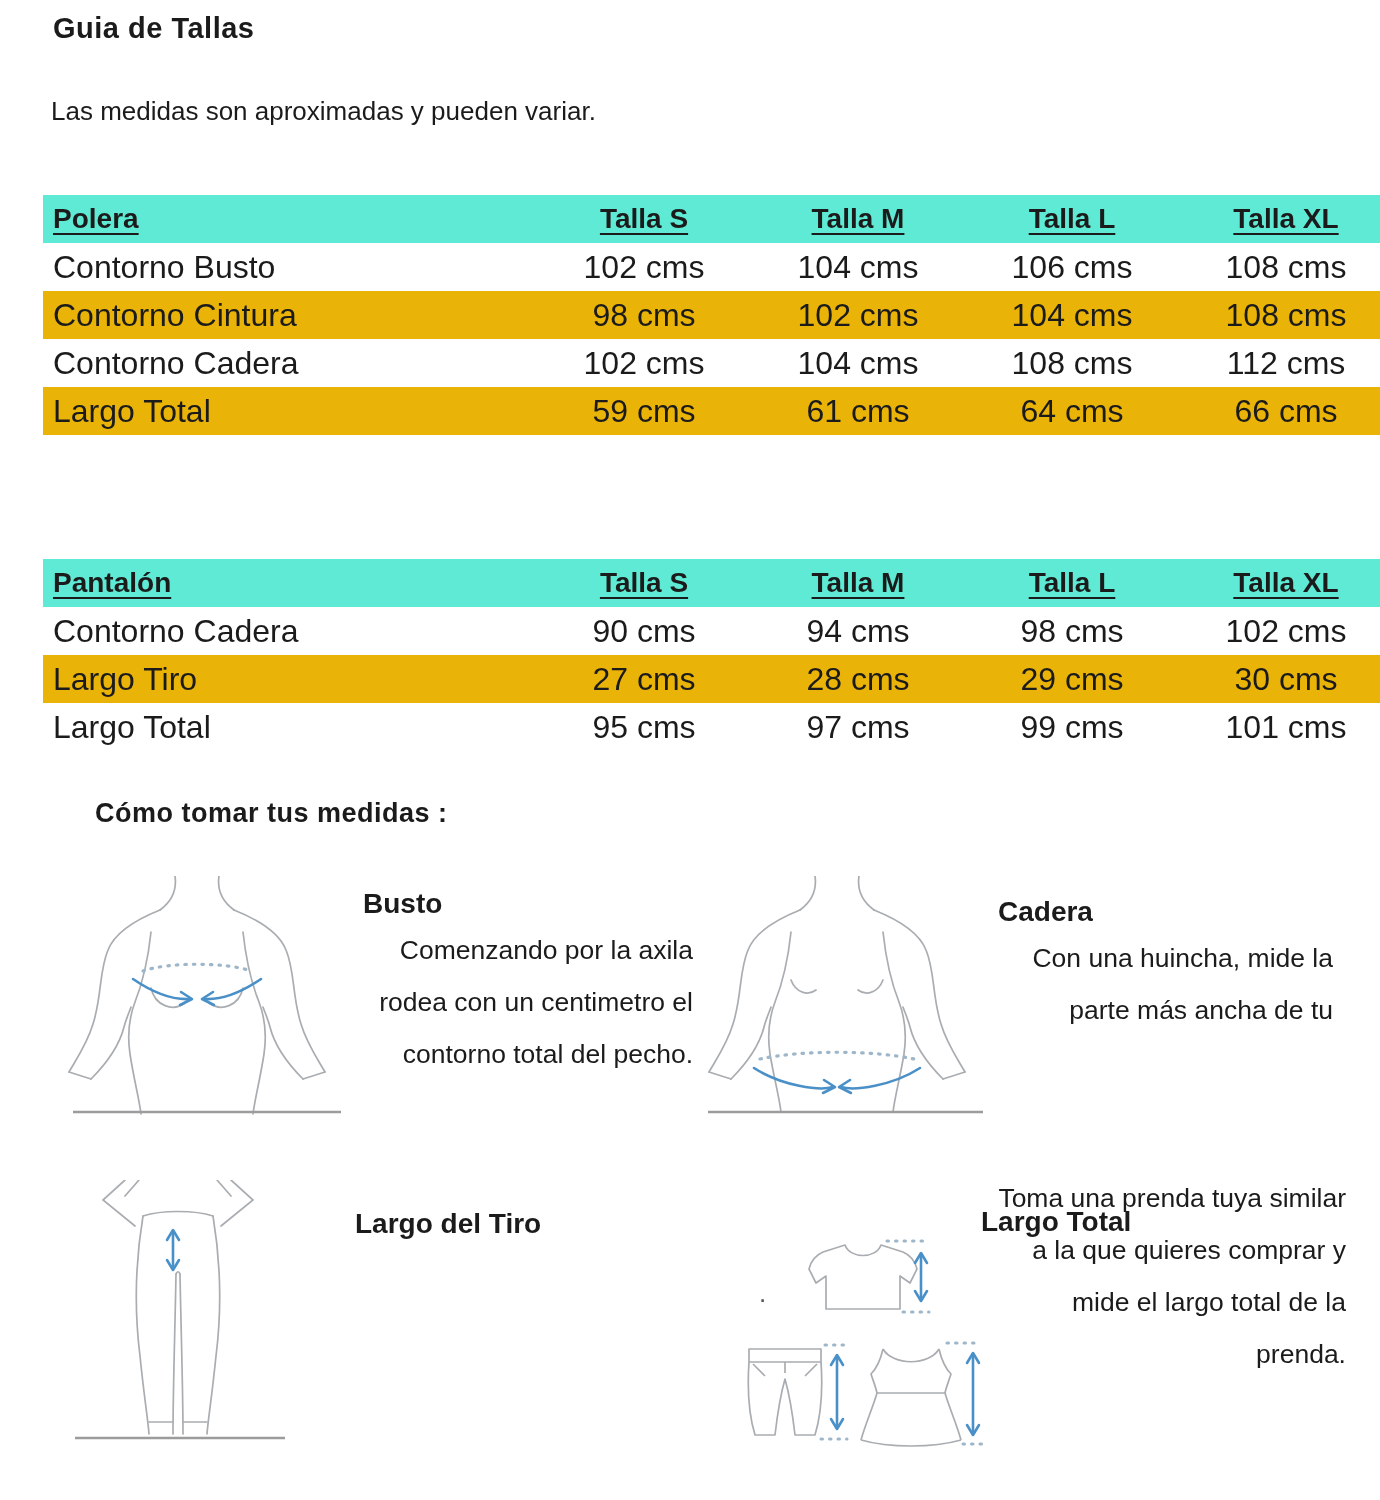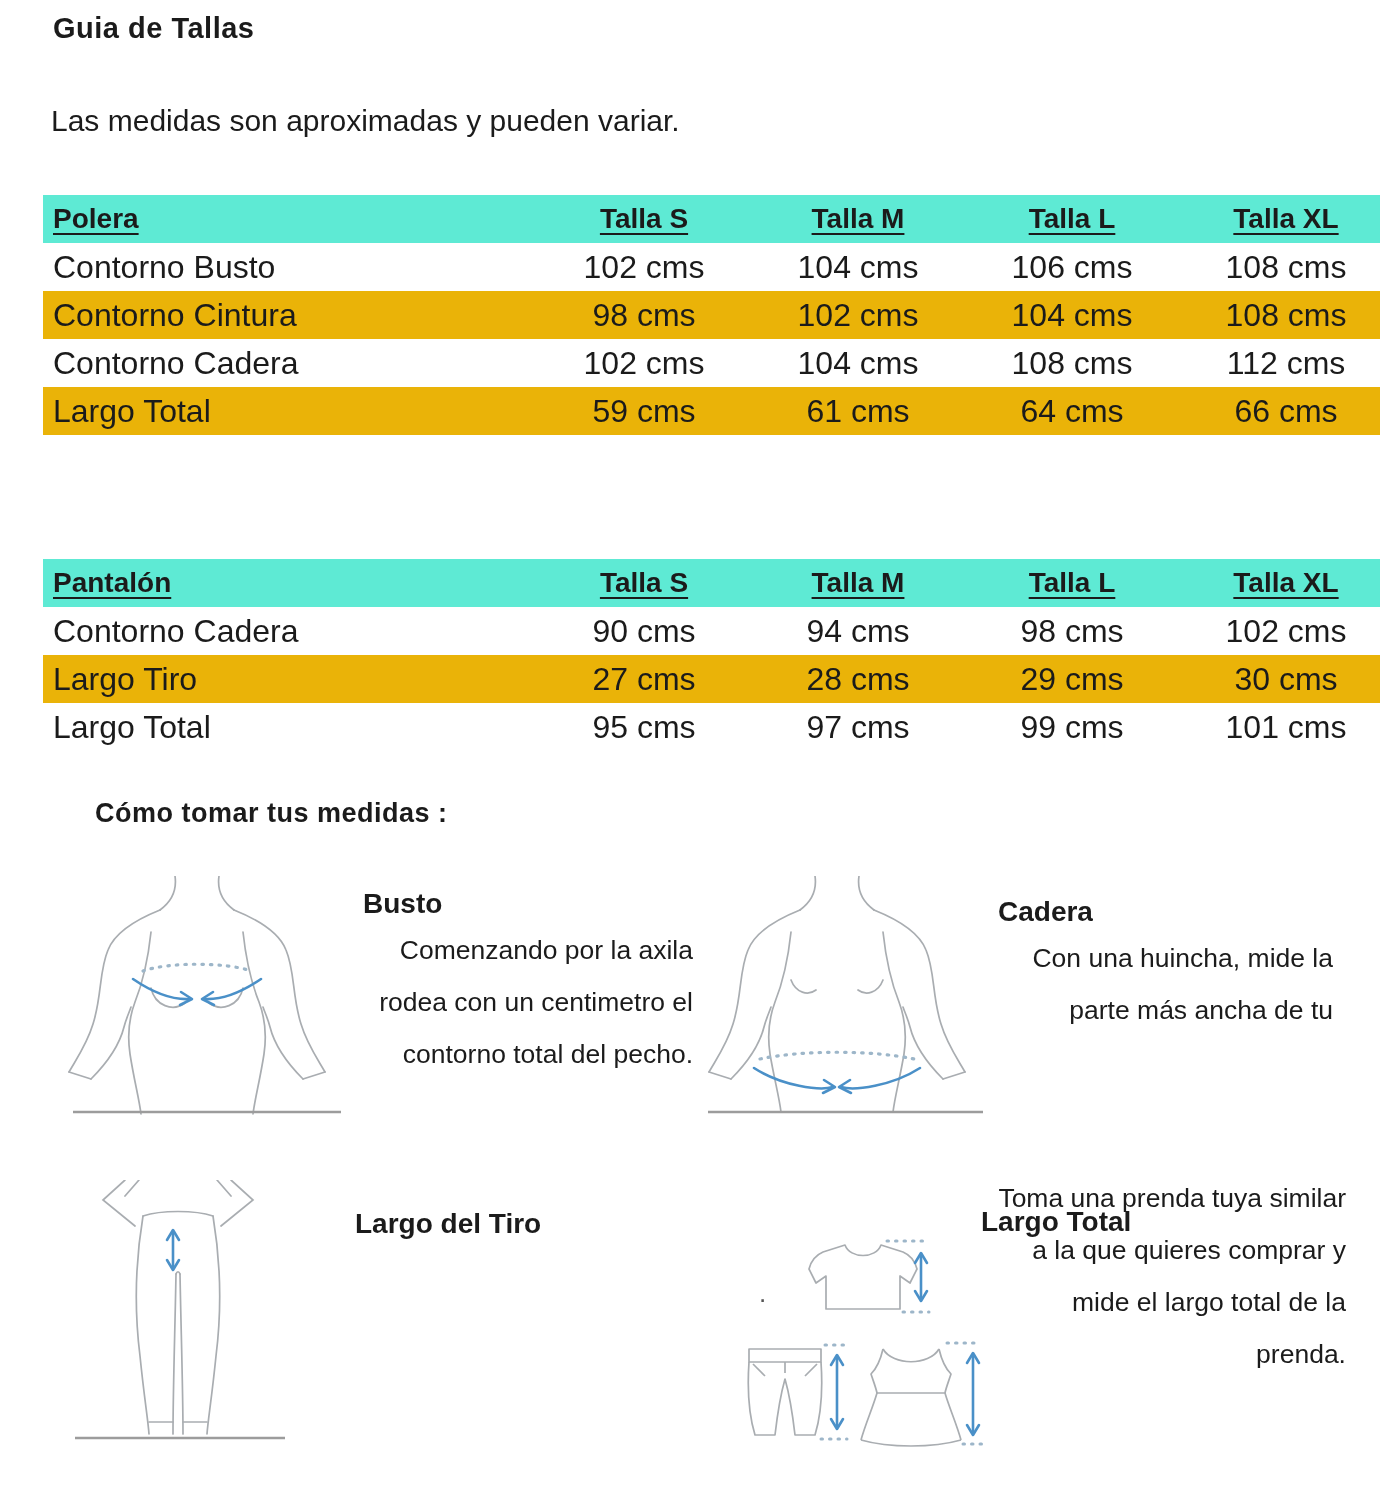--- a/index.html
+++ b/index.html
@@ -11,22 +11,22 @@
     color:#1b1b1b;
     overflow:hidden;
     margin-left:33px;
   }
   .abs{position:absolute;}
   .doc-title{
     left:20px;top:12px;
     font-size:29px;font-weight:bold;letter-spacing:0.5px;
   }
   .doc-subtitle{
-    left:18px;top:104px;
-    font-size:30px;
+    left:18px;top:96px;
+    font-size:26px;
   }
   
   .size-table{left:10px;width:1350px;}
   .t-row{
     display:grid;
     grid-template-columns:494px 1fr 1fr 1fr 1fr;
     height:48px;
     align-items:center;
     font-size:32px;
   }

